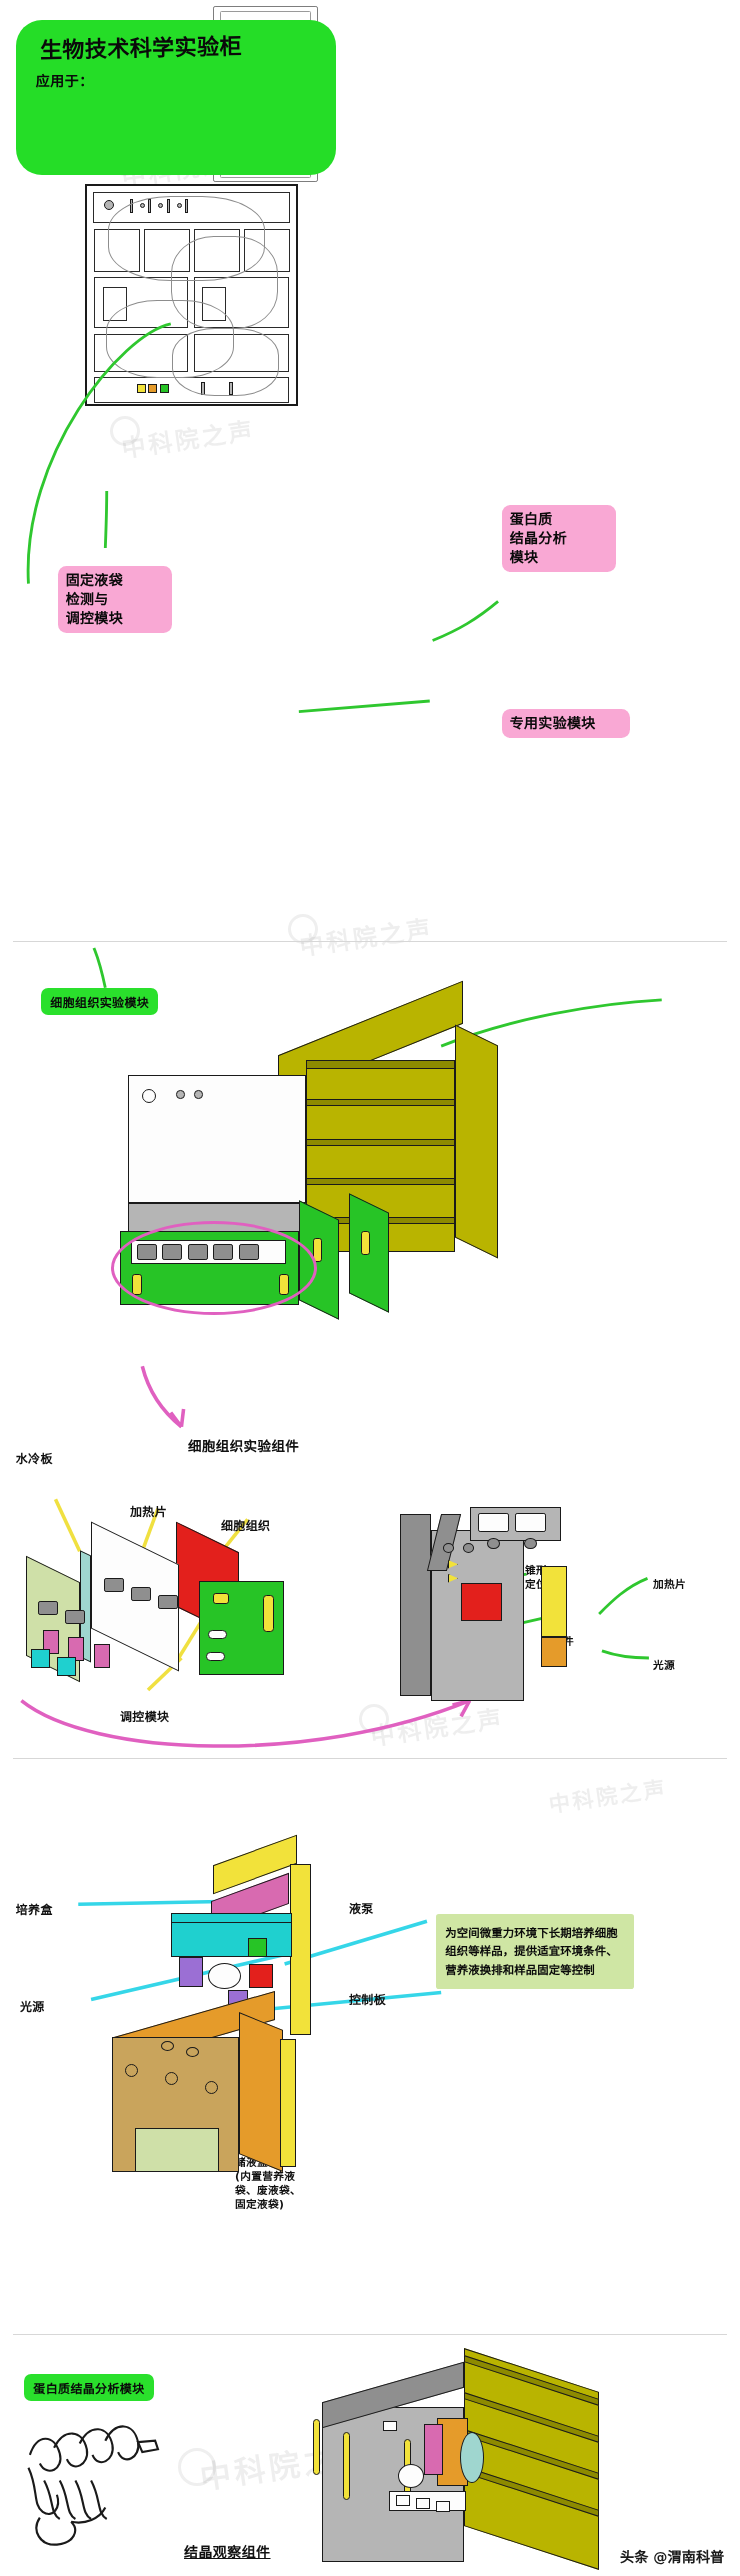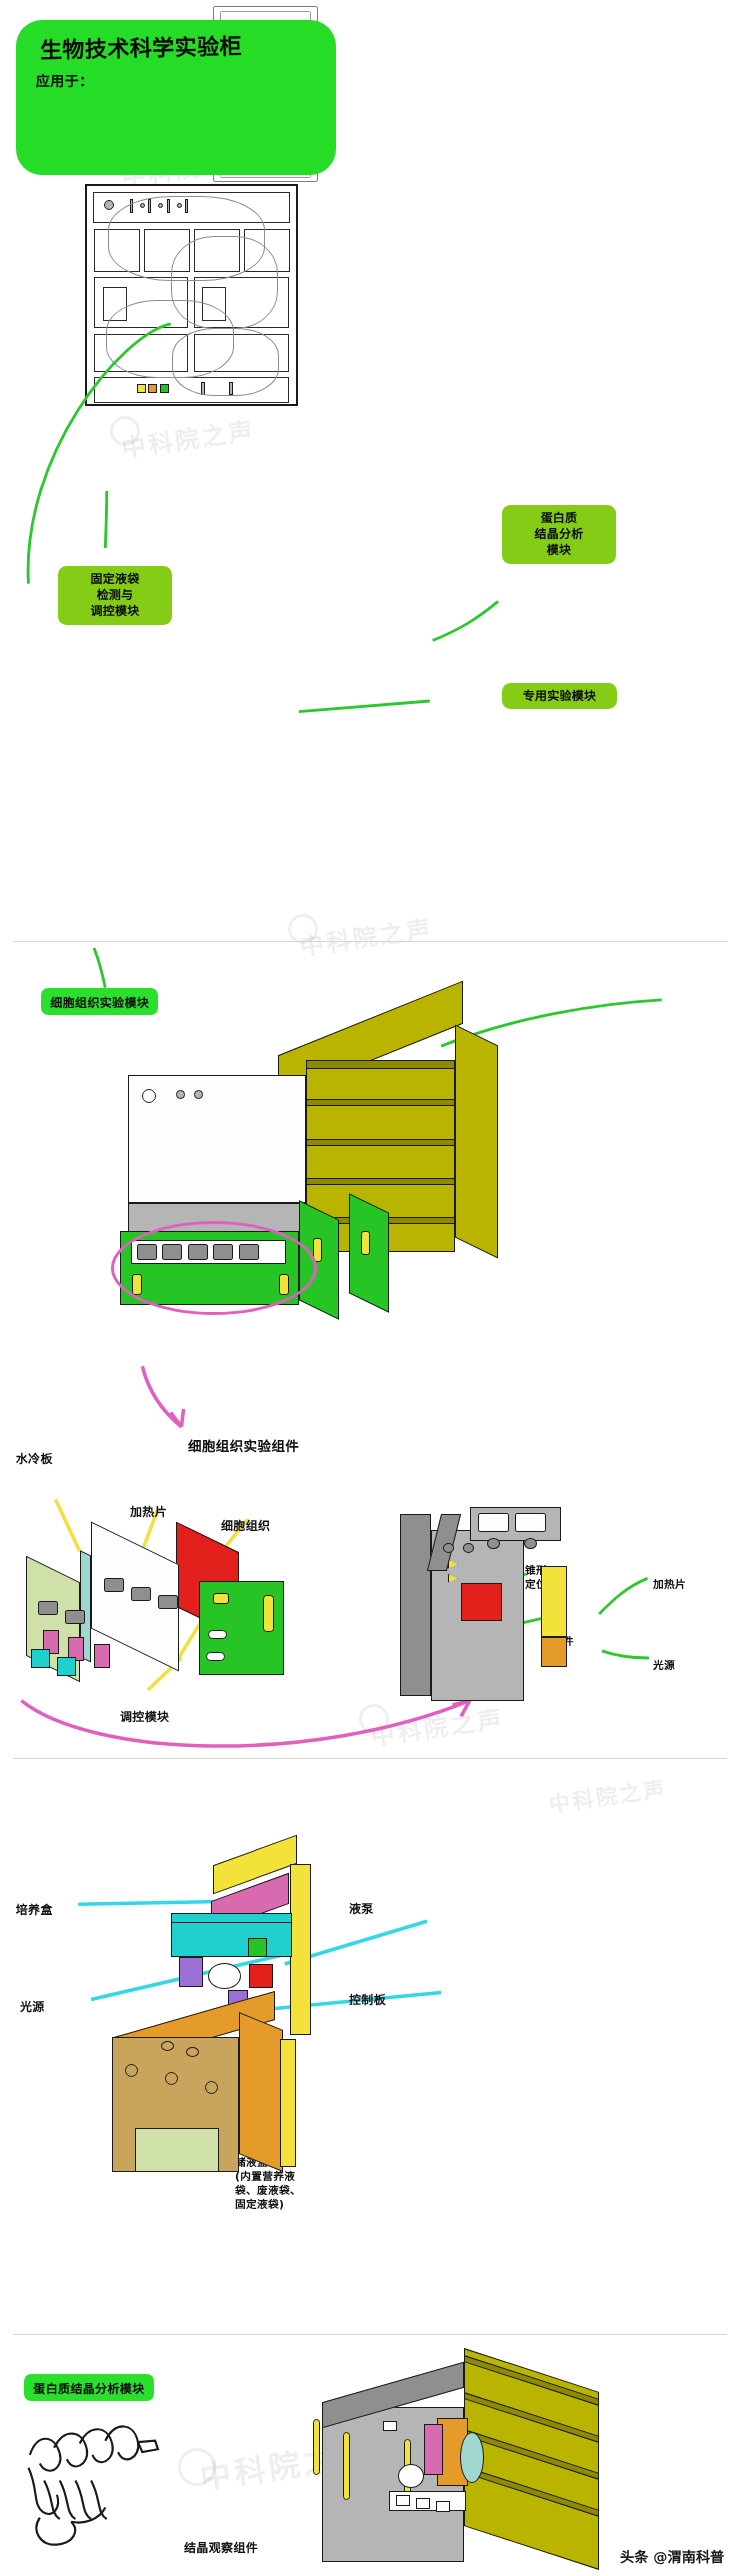--- a/index.html
+++ b/index.html
@@ -47,23 +47,23 @@
   .sketch-cab{
     position:absolute;left:213px;top:5.7px;width:105px;height:176px;
     border:1.4px solid #7d7d7d;border-radius:2.1px;background:#fff;
   }
   .sketch-cab .row{
     position:absolute;left:5.7px;right:5.7px;border:1.1px solid #9a9a9a;border-radius:1.4px;
   }
 
   
   .gl{
-    position:absolute;background:#84cc16;border-radius:8.5px;
-    color:#0a0a0a;font-weight:700;font-size:12px;line-height:1.35;
-    padding:5px 7.8px;text-align:center;letter-spacing:.02em;
+    position:absolute;background:#f9a8d4;border-radius:8.5px;
+    color:#0a0a0a;font-weight:700;font-size:14px;line-height:1.35;
+    padding:5px 7.8px;text-align:left;letter-spacing:.02em;
   }
 
   
   .pale-box{
     position:absolute;background:#cfe6a4;border-radius:2.8px;
     padding:10px 9.3px;font-size:11.4px;line-height:1.6;font-weight:700;
     color:#0a0a0a;letter-spacing:.01em;
   }
 
   
@@ -214,21 +214,21 @@
 检测与
 调控模块</span>
   </div>
 
   <div class="gl" style="left:502px;top:505px;width:114px;">
     <span style="white-space:pre-line;">蛋白质
 结晶分析
 模块</span>
   </div>
 
-  <div class="gl" style="left:502px;top:683px;width:115px;">
+  <div class="gl" style="left:502px;top:709px;width:128px;">
     <span>专用实验模块</span>
   </div>
 
   <div class="divider" style="top:941px;"></div>
 
   <div class="tag" style="left:41px;top:988px;">
     <span>细胞组织实验模块</span>
   </div>
 
   <svg class="ov" viewBox="0 0 1040 3620" width="740" height="2576">
@@ -400,32 +400,35 @@
     <div class="blk orange" style="left:239px;top:2021px;width:44px;height:142px;transform:skewY(22deg);"></div>
     <div class="blk sage" style="left:135px;top:2128px;width:84px;height:44px;"></div>
     <div class="blk tan" style="left:125px;top:2064px;width:13px;height:13px;border-radius:50%;"></div>
     <div class="blk tan" style="left:165px;top:2072px;width:13px;height:13px;border-radius:50%;"></div>
     <div class="blk tan" style="left:205px;top:2081px;width:13px;height:13px;border-radius:50%;"></div>
     <div class="blk tan" style="left:161px;top:2041px;width:13px;height:10px;border-radius:50%;"></div>
     <div class="blk tan" style="left:186px;top:2047px;width:13px;height:10px;border-radius:50%;"></div>
     <div class="blk yellow" style="left:280px;top:2039px;width:15.7px;height:128px;"></div>
   </div>
 
+  <div class="pale-box" style="left:436px;top:1914px;width:198px;">
+    <span>为空间微重力环境下长期培养细胞组织等样品，提供适宜环境条件、营养液换排和样品固定等控制</span>
+  </div>
 
   <div class="divider" style="top:2334px;"></div>
 
   <div class="tag" style="left:24px;top:2374px;">
     <span>蛋白质结晶分析模块</span>
   </div>
 
   <svg class="ov" viewBox="0 0 1040 3620" width="740" height="2576">
     <path d="M 540 3570 C 600 3560 640 3520 660 3480" stroke="#2fc72f" stroke-width="5" fill="none"></path>
   </svg>
 
-  <div class="pl" style="left:184px;top:2525px;font-size:12px;">
+  <div class="pl" style="left:184px;top:2525px;font-size:14px;text-decoration:underline;">
     <span>结晶观察组件</span>
   </div>
 
   <svg class="ov" viewBox="0 0 1040 3620" width="740" height="2576">
     <g stroke="#1a1a1a" stroke-width="3" fill="none">
       <path d="M 42 3450 C 52 3420 76 3420 84 3448 C 90 3470 66 3482 56 3462"></path>
       <path d="M 76 3440 C 90 3412 116 3414 122 3442 C 126 3464 102 3476 94 3456"></path>
       <path d="M 112 3434 C 126 3406 152 3408 158 3436 C 162 3458 138 3470 130 3450"></path>
       <path d="M 148 3430 C 162 3402 188 3404 194 3432 C 198 3454 174 3466 166 3446"></path>
       <path d="M 194 3432 L 218 3430 L 222 3442 L 200 3446 Z"></path>

